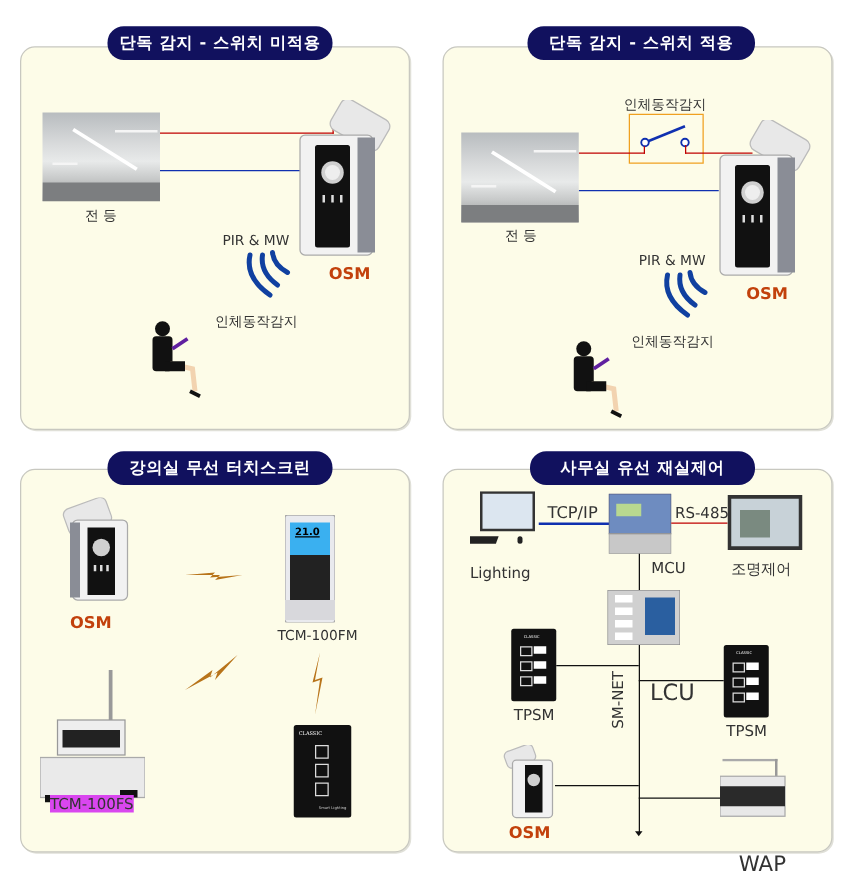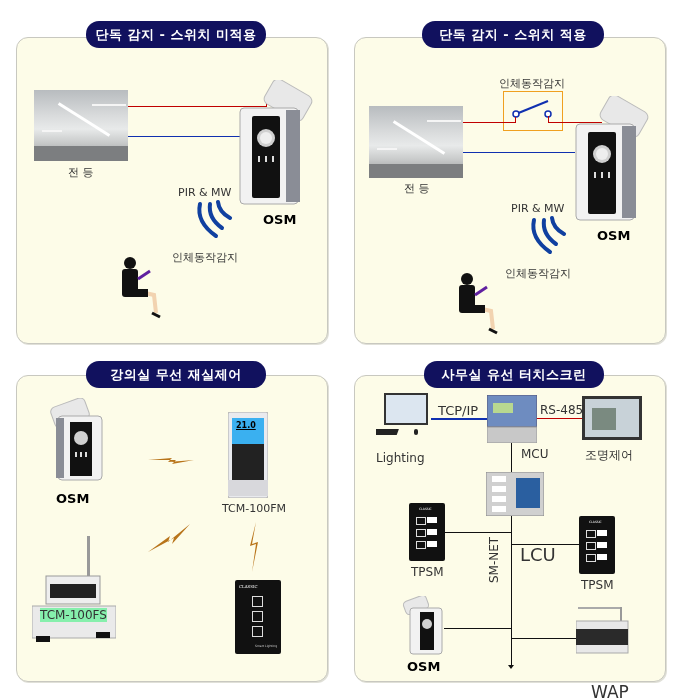--- a/index.html
+++ b/index.html
@@ -1,20 +1,20 @@
 <!DOCTYPE html>
 <html><head>
 <meta charset="utf-8">
 <style>
   html, body { margin:0; padding:0; background:#ffffff; }
   body { width:680px; height:700px; position:relative; overflow:hidden; font-family:"DejaVu Sans", sans-serif; }
   .panel { position:absolute; background:#fdfce8; border:1px solid #c8c8c0; border-radius:12px; box-shadow:1px 1px 0 #e0e0d8; }
   .pill { position:absolute; height:27px; background:#11115e; border-radius:13px; color:#fff; font-weight:bold; font-size:13px; line-height:27px; text-align:center; letter-spacing:0.5px; }
   .lbl { position:absolute; font-size:11px; color:#333; white-space:nowrap; }
-  .bold { font-weight:bold; font-size:13px; color:#000000; }
+  .bold { font-weight:bold; font-size:13px; color:#c2410c; }
   .abs { position:absolute; }
   .line { position:absolute; }
   .photo { position:absolute; background:linear-gradient(180deg,#b8bcbf 0%,#d8dadb 35%,#e8eaea 55%,#c7c9c9 75%,#8d8f90 100%); overflow:hidden; }
   .photo .l1 { position:absolute; background:#ffffff; height:3px; transform:rotate(32deg); }
   .photo .l2 { position:absolute; background:#f5f5f5; height:2px; }
   .osm { position:absolute; }
 </style>
 </head>
 <body>
 
@@ -119,21 +119,21 @@
 <svg class="abs" style="left:455px;top:271px;" width="46" height="66" viewBox="0 0 46 66">
   <circle cx="12" cy="8" r="6" fill="#111"></circle>
   <rect x="4" y="14" width="16" height="28" rx="3" fill="#111"></rect>
   <path d="M18 36 L36 40 L38 58" stroke="#f2d3b0" stroke-width="4" fill="none"></path>
   <rect x="14" y="34" width="16" height="8" fill="#111"></rect>
   <path d="M20 24 L32 16" stroke="#6020a0" stroke-width="3"></path>
   <path d="M34 58 L42 62" stroke="#111" stroke-width="3"></path>
 </svg>
 
 <div class="panel" style="left:16px;top:375px;width:310px;height:305px;"></div>
-<div class="pill" style="left:86px;top:361px;width:180px;">강의실 무선 재실제어</div>
+<div class="pill" style="left:86px;top:361px;width:180px;">강의실 무선 터치스크린</div>
 
 <svg class="osm" style="left:44px;top:398px;" width="70" height="90" viewBox="0 0 70 90">
   <rect x="8" y="4" width="36" height="22" rx="5" fill="#e8e8e8" stroke="#bbb" transform="rotate(-20 26 15)"></rect>
   <rect x="14" y="18" width="44" height="64" rx="4" fill="#f2f2f2" stroke="#aaa"></rect>
   <rect x="12" y="20" width="8" height="60" fill="#8a8d96"></rect>
   <rect x="26" y="24" width="22" height="54" fill="#111"></rect>
   <circle cx="37" cy="40" r="7" fill="#d0d0d0"></circle>
   <g fill="#ddd">
       <rect x="31" y="54" width="2" height="5"></rect>
       <rect x="36" y="54" width="2" height="5"></rect>
@@ -162,32 +162,32 @@
 </svg>
 
 <svg class="abs" style="left:32px;top:536px;" width="84" height="106" viewBox="0 0 84 106">
   <rect x="55" y="0" width="3" height="44" fill="#999"></rect>
   <rect x="14" y="40" width="54" height="28" fill="#eeeeee" stroke="#999"></rect>
   <rect x="18" y="48" width="46" height="14" fill="#222"></rect>
   <rect x="0" y="70" width="84" height="32" fill="#eaeaea" stroke="#aaa"></rect>
   <rect x="4" y="100" width="14" height="6" fill="#111"></rect>
   <rect x="64" y="96" width="14" height="6" fill="#111"></rect>
 </svg>
-<div class="lbl" style="left:40px;top:608px;background:#86efac;font-size:12px;">TCM-100FS</div>
+<div class="lbl" style="left:40px;top:636px;background:#d946ef;font-size:12px;">TCM-100FS</div>
 
 <div class="abs" style="left:235px;top:580px;width:46px;height:74px;background:#111;border-radius:2px;">
   <div class="abs" style="left:4px;top:4px;font-size:4px;color:#fff;font-family:'DejaVu Serif',serif;">CLASSIC</div>
   <div class="abs" style="left:17px;top:16px;width:9px;height:9px;border:1px solid #ddd;"></div>
   <div class="abs" style="left:17px;top:31px;width:9px;height:9px;border:1px solid #ddd;"></div>
   <div class="abs" style="left:17px;top:46px;width:9px;height:9px;border:1px solid #ddd;"></div>
   <div class="abs" style="left:20px;top:64px;font-size:3px;color:#ccc;">Smart Lighting</div>
 </div>
 
 <div class="panel" style="left:354px;top:375px;width:310px;height:305px;"></div>
-<div class="pill" style="left:424px;top:361px;width:180px;">사무실 유선 터치스크린</div>
+<div class="pill" style="left:424px;top:361px;width:180px;">사무실 유선 재실제어</div>
 
 <svg class="abs" style="left:376px;top:393px;" width="56" height="50" viewBox="0 0 56 50">
   <rect x="8" y="0" width="44" height="32" fill="#333"></rect>
   <rect x="10" y="2" width="40" height="28" fill="#dce6f0"></rect>
   <rect x="0" y="36" width="36" height="6" fill="#222" transform="skewX(-20)"></rect>
   <rect x="38" y="36" width="4" height="6" rx="2" fill="#222"></rect>
 </svg>
 <div class="lbl" style="left:376px;top:451px;font-size:12px;">Lighting</div>
 
 <div class="line" style="left:431px;top:418px;width:57px;height:2px;background:#1030b0;"></div>

